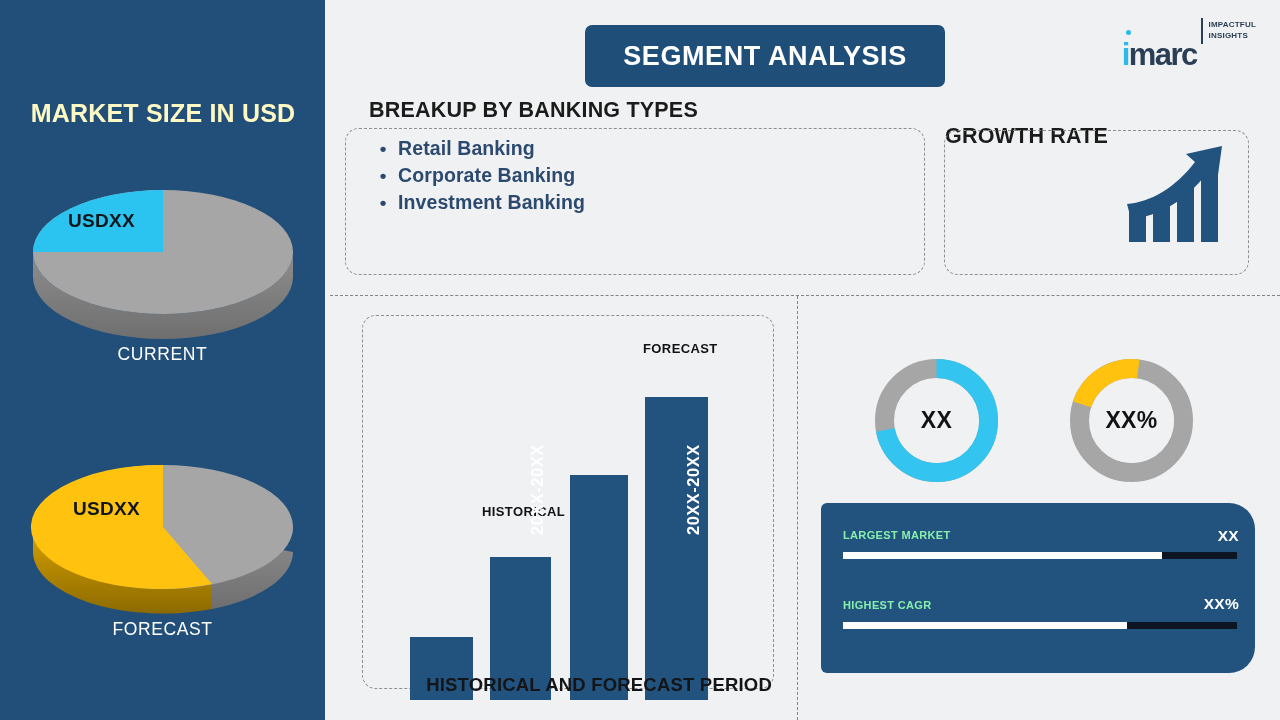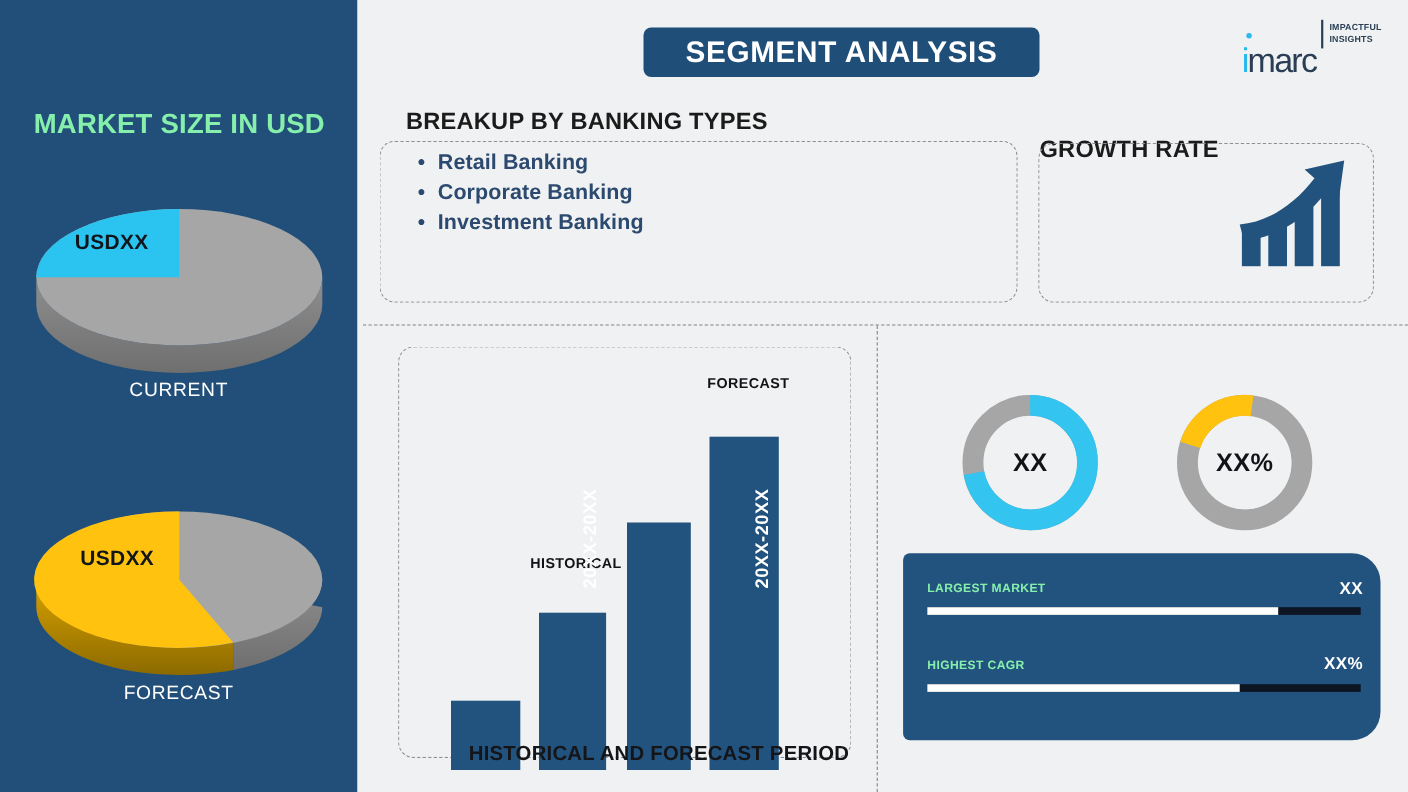--- a/index.html
+++ b/index.html
@@ -10,49 +10,49 @@
   }
   #root{position:relative;width:1280px;height:720px;}
 
   
   .sidebar{
     position:absolute;left:0;top:0;width:325px;height:720px;
     background:#214f79;
   }
   .sidebar-title{
     position:absolute;left:0;top:99px;width:326px;
-    text-align:center;color:#86efac;
+    text-align:center;color:#fef9c3;
     font-size:25px;font-weight:bold;letter-spacing:.2px;
   }
   .pie-wrap{position:absolute;left:0;width:325px;}
   .pie-caption{
     text-align:center;color:#ffffff;font-size:17.5px;font-weight:normal;
     letter-spacing:.6px;margin-top:4px;
   }
   .pie-label{
     position:absolute;color:#10161c;font-weight:bold;font-size:19px;
     letter-spacing:.3px;pointer-events:none;text-align:right;
   }
 
   
   .main{position:absolute;left:325px;top:0;width:955px;height:720px;background:#f0f1f2;}
 
   .title-badge{
-    position:absolute;left:585px;top:25px;width:360px;height:45px;
+    position:absolute;left:585px;top:25px;width:360px;height:62px;
     background:#1f4e79;border-radius:7px;
     display:flex;align-items:center;justify-content:center;
     color:#ffffff;font-size:27px;font-weight:bold;letter-spacing:.6px;
   }
 
   .logo{
     position:absolute;right:24px;top:12px;
     display:flex;align-items:center;height:38px;
   }
   .logo-word{
-    font-size:31px;font-weight:normal;letter-spacing:-1.6px;
+    font-size:31px;font-weight:bold;letter-spacing:-1.6px;
     line-height:1;position:relative;margin-top:47px;
   }
   .logo-i{color:#2bb9ec;}
   .logo-rest{color:#2a3f55;}
   .logo-dot{
     position:absolute;left:4px;top:-9px;width:5px;height:5px;border-radius:50%;
     background:#2bb9ec;
   }
   .logo-bar{width:2px;height:26px;background:#2a3f55;margin:0 6px 0 4px;}
   .logo-tag{

